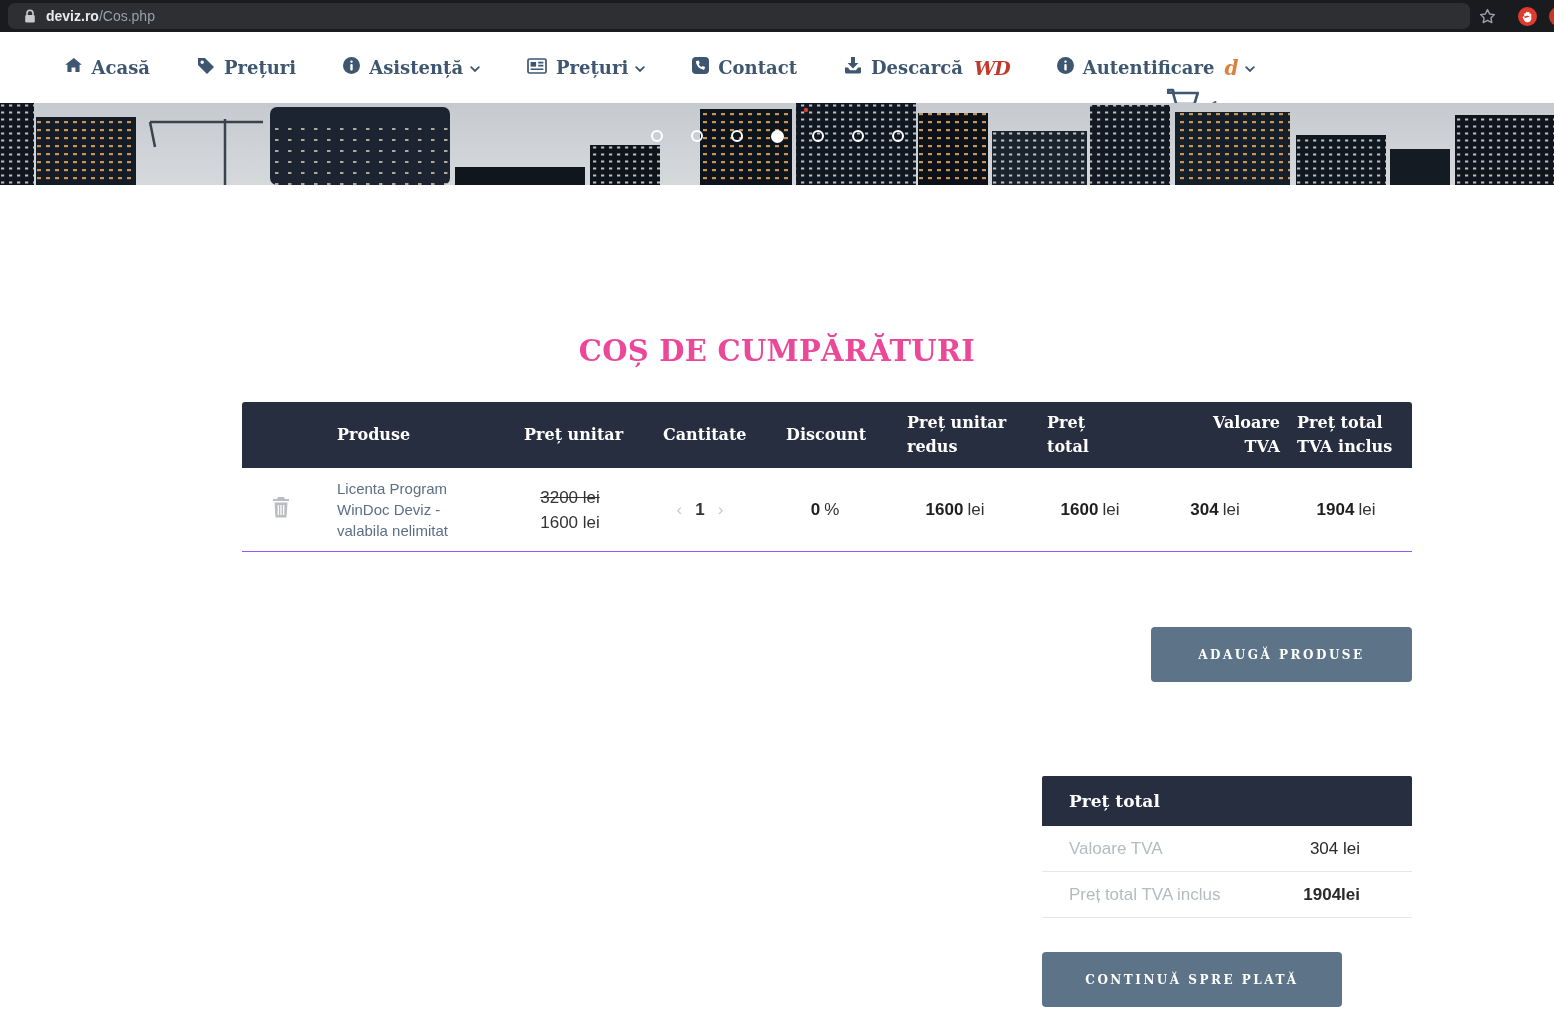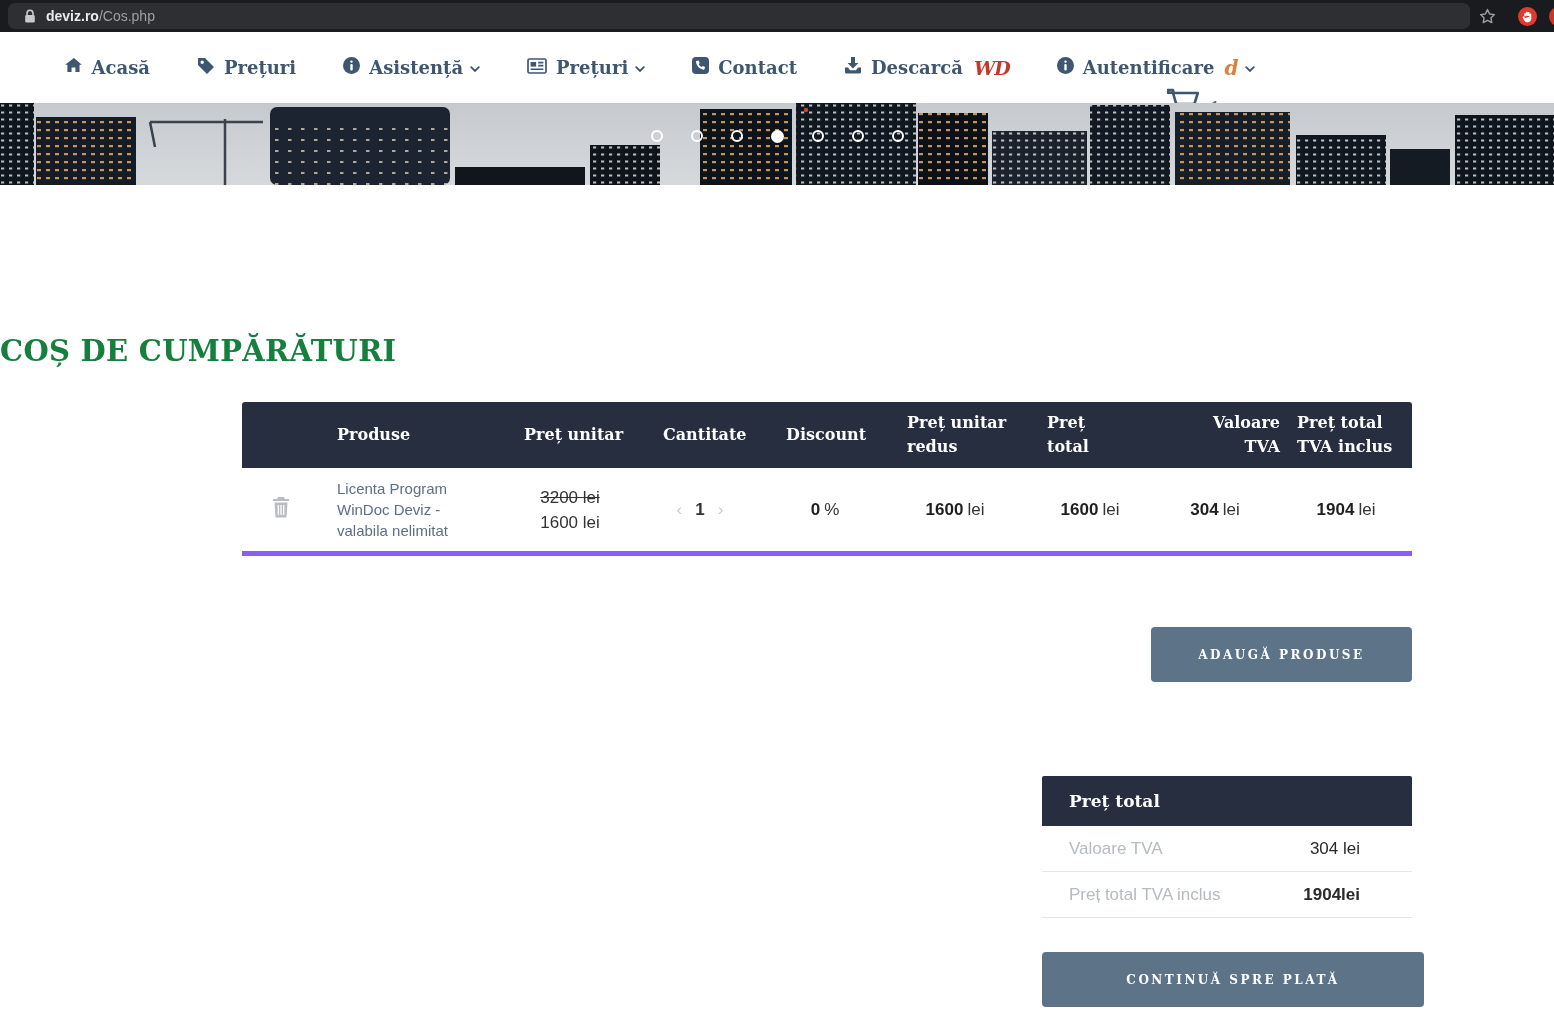--- a/index.html
+++ b/index.html
@@ -36,52 +36,52 @@
 
   
   .hero{position:absolute;top:103px;left:0;width:1554px;height:82px;overflow:hidden;}
   .hero svg{display:block;}
   .dots{position:absolute;left:0;top:27px;width:100%;display:flex;justify-content:center;gap:28px;}
   .dot{width:12px;height:12px;border-radius:50%;border:2px solid #fff;box-sizing:border-box;
        background:transparent;cursor:pointer;}
   .dot.active{background:#fff;border-color:#fff;width:13px;height:13px;}
 
   
-  .page-title{position:absolute;top:334px;left:0;width:1554px;
-              font-family:"DejaVu Serif",serif;font-weight:bold;font-size:29px;color:#15803d;
+  .page-title{position:absolute;top:334px;left:0;width:1554px;text-align:center;
+              font-family:"DejaVu Serif",serif;font-weight:bold;font-size:29px;color:#ec4899;
               letter-spacing:.3px;}
 
   
   .cart-table{position:absolute;left:242px;top:402px;width:1170px;}
   .thead,.trow{display:grid;grid-template-columns:78px 190px 120px 140px 110px 150px 120px 130px 132px;}
   .thead{background:#272e3f;height:66px;border-radius:3px 3px 0 0;align-items:center;color:#fff;
          font-family:"DejaVu Serif",serif;font-weight:bold;font-size:16px;}
   .th{white-space:pre-line;line-height:24px;box-sizing:border-box;}
   .th.c2{padding-left:17px;}.th.c3{padding-left:14px;}.th.c4{padding-left:33px;}
   .th.c5{padding-left:16px;}.th.c6{padding-left:27px;}.th.c7{padding-left:17px;}
   .th.c8{padding-left:16px;text-align:right;}.th.c9{padding-left:17px;}
-  .trow{height:83px;align-items:center;border-bottom:5px solid #8b5cf6;}
+  .trow{height:83px;align-items:center;border-bottom:1px solid #8b5cf6;}
   .td{text-align:center;font-size:17px;color:#2e2e2e;}
   .td-trash{display:flex;justify-content:center;cursor:pointer;}
   .td-product{text-align:left;padding-left:17px;}
   .product-link{display:block;width:125px;font-size:15px;line-height:21px;color:#5d6f85;cursor:pointer;}
   .price-old{display:block;text-decoration:line-through;color:#333;line-height:25px;}
   .price-new{display:block;color:#333;line-height:25px;}
   .qty{display:flex;align-items:center;justify-content:center;gap:13px;}
   .qty .chev{color:#c9c9c9;font-size:17px;cursor:pointer;line-height:1;}
   .qty .num{font-weight:bold;color:#333;}
   .val{font-weight:bold;color:#1f1f1f;}
   .unit{color:#333;margin-left:4px;}
 
   
   .btn{position:absolute;background:#5d7488;border:none;border-radius:4px;color:#fff;
        font-family:"DejaVu Serif",serif;font-weight:bold;font-size:12px;letter-spacing:2.5px;
        display:flex;align-items:center;justify-content:center;cursor:pointer;}
   .btn-add{left:1151px;top:627px;width:261px;height:55px;}
-  .btn-checkout{left:1042px;top:952px;width:382px;height:55px;}
+  .btn-checkout{left:1042px;top:952px;width:300px;height:55px;}
 
   
   .summary{position:absolute;left:1042px;top:776px;width:370px;}
   .sum-head{height:50px;background:#272e3f;color:#fff;font-family:"DejaVu Serif",serif;
             font-weight:bold;font-size:17px;display:flex;align-items:center;padding-left:27px;
             box-sizing:border-box;border-radius:2px 2px 0 0;}
   .sum-row{height:45px;display:flex;align-items:center;justify-content:space-between;
            padding:0 52px 0 27px;border-bottom:1px solid #e6e6e6;font-size:17px;}
   .sum-label{color:#b5bbc1;}
   .sum-value{color:#2a2a2a;}

